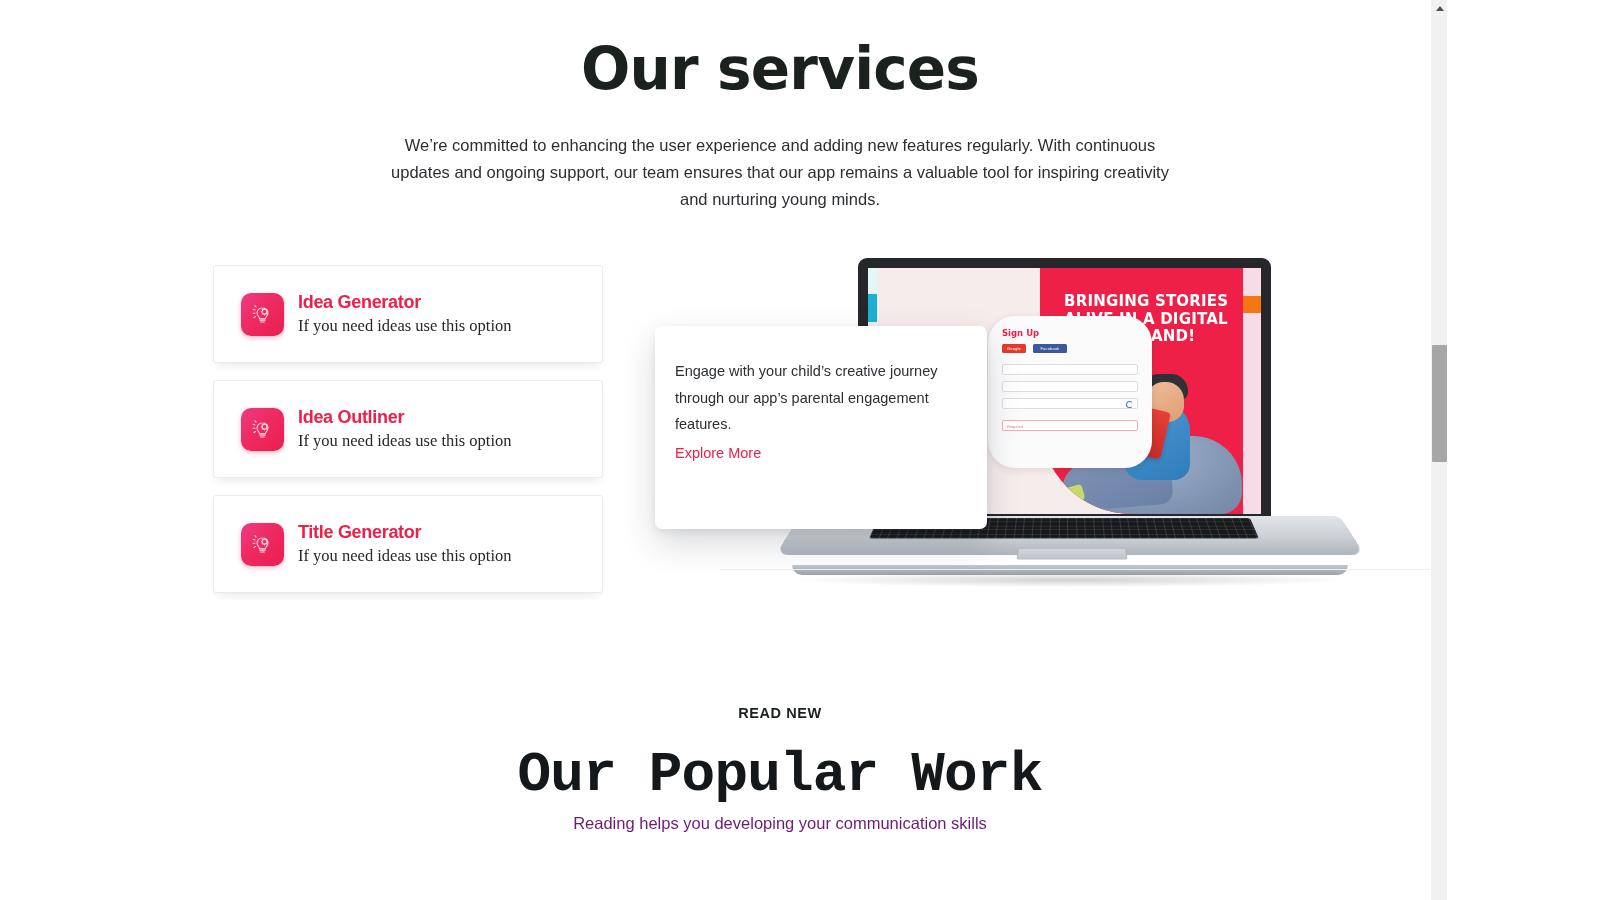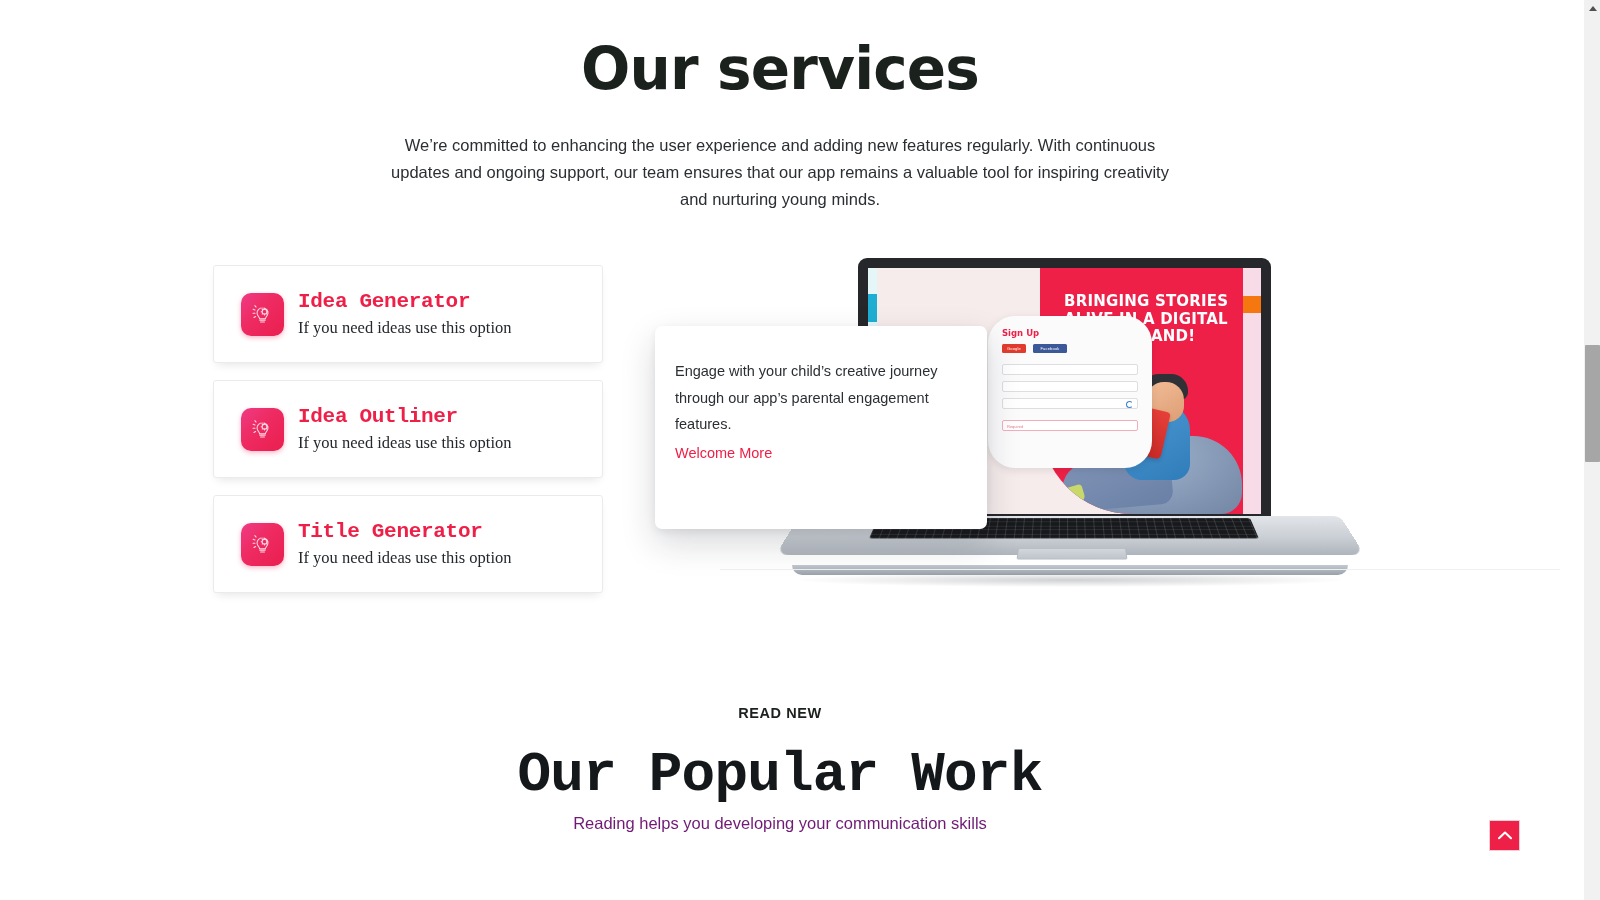--- a/index.html
+++ b/index.html
@@ -8,21 +8,21 @@
   html, body {
     width: 1600px;
     height: 900px;
     overflow: hidden;
     background: #ffffff;
     font-family: "Liberation Sans", sans-serif;
   }
 
   .page {
     position: relative;
-    width: 1600px;
+    width: 1447px;
     height: 900px;
     background: #ffffff;
     overflow: hidden;
   }
 
   
   .viewport {
     position: absolute;
     left: 0; top: 0;
     width: 1560px;
@@ -85,26 +85,26 @@
     background: linear-gradient(135deg, #ef3b86 0%, #ee2b63 42%, #ea1f4e 100%);
     display: flex;
     align-items: center;
     justify-content: center;
     margin-right: 14px;
     box-shadow: 0 2px 5px rgba(234,31,78,0.30);
   }
   .svc-icon svg { display: block; }
   .svc-text { display: flex; flex-direction: column; justify-content: center; }
   .svc-title {
-    font-size: 21px;
+    font-size: 18px;
     font-weight: 800;
     color: #ee2048;
     letter-spacing: -0.3px;
     line-height: 1.15;
-    font-family: Liberation Mono, monospace;
+    font-family: Liberation Sans, sans-serif;
   }
   .svc-sub {
     font-size: 16.5px;
     color: #24282c;
     margin-top: 4px;
     line-height: 1.2;
     font-family: Liberation Serif, serif;
   }
 
   
@@ -564,21 +564,21 @@
         <div class="base-pad"></div>
         <div class="base-foot"></div>
         <div class="base-shadow"></div>
       </div>
     </div>
 
     <div class="desk-line"></div>
 
     <div class="overlay-card">
       <div class="ov-body">Engage with your child’s creative journey through our app’s parental engagement features.</div>
-      <a class="ov-link">Welcome More</a>
+      <a class="ov-link">Explore More</a>
     </div>
 
     <div class="popular">
       <div class="pop-eyebrow">READ NEW</div>
       <h2 class="pop-title">Our Popular Work</h2>
       <p class="pop-sub">Reading helps you developing your communication skills</p>
     </div>
 
     <div class="to-top">
       <svg width="14" height="9" viewBox="0 0 14 9">

